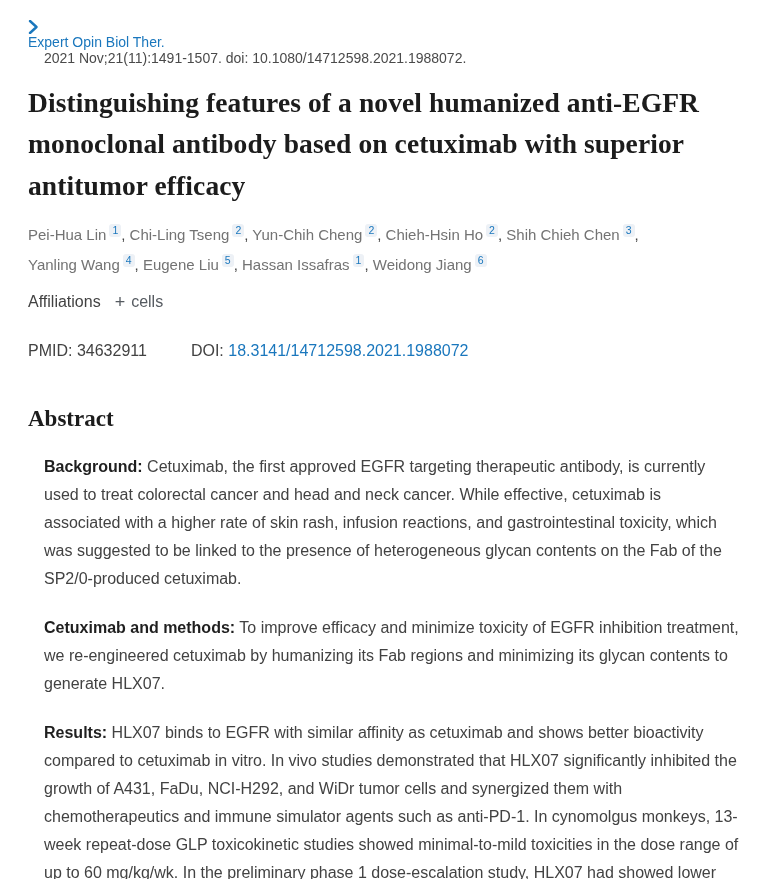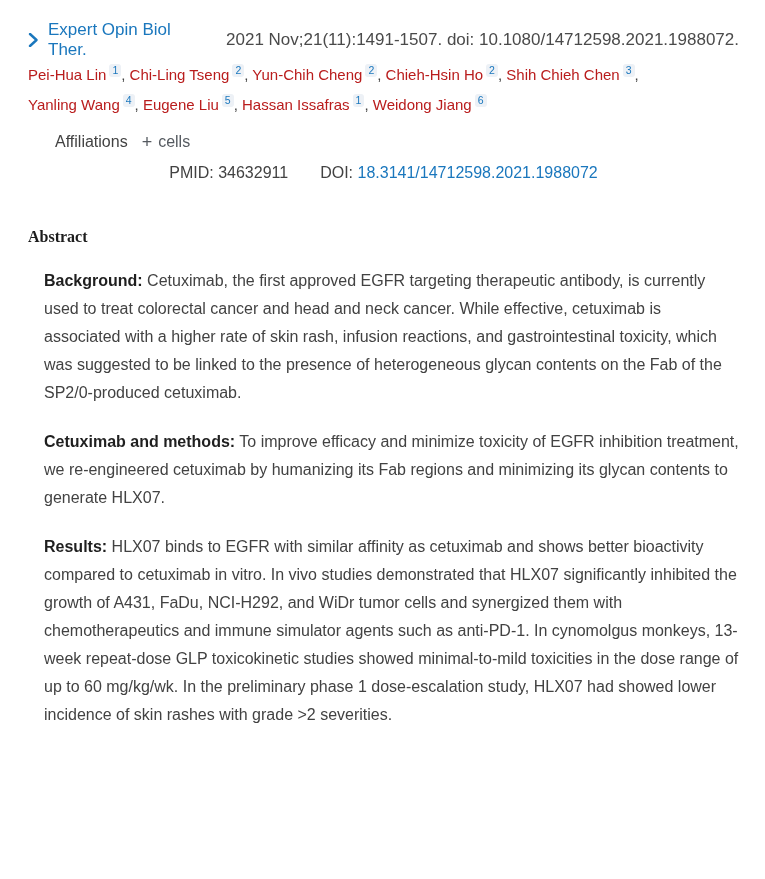--- a/index.html
+++ b/index.html
@@ -1,82 +1,83 @@
 <!DOCTYPE html>
 <html><head>
 <meta charset="utf-8">
 <style>
   html, body { margin: 0; padding: 0; background: #ffffff; }
   body { width: 765px; font-family: "Liberation Sans", sans-serif; color: #424242; }
   .page { padding: 16px 26px 20px 28px; }
 
   
-  .citation-row { display: flex; align-items: center; font-size: 17px; color: #4a4a4a; margin-top: 4px; }
+  .citation-row { display: flex; align-items: flex-start; font-size: 14px; color: #4a4a4a; margin-top: 4px; flex-direction: column; }
   .chev { display: inline-flex; margin-right: 9px; }
   .journal-link { color: #1a77bd; text-decoration: none; cursor: pointer; }
   .citation-rest { color: #4a4a4a; margin-left: 12px; white-space: pre; }
 
   
   .title {
     font-family: "Liberation Serif", serif;
     font-weight: 600;
     font-size: 27.5px;
     line-height: 1.5;
     color: #1c1c1c;
     margin: 16px 0 14px 0;
     letter-spacing: 0.1px;
   }
 
   
   .authors { font-size: 15px; line-height: 30px; color: #424242; max-width: 640px; }
-  .author-link { color: #b91c1c; text-decoration: none; cursor: pointer; }
+  .author-link { color: #737373; text-decoration: none; cursor: pointer; }
   .affil-sup {
     display: inline-block; vertical-align: super;
     font-size: 10.5px; line-height: 13px; color: #1a77bd;
     background: #edf1f6; border-radius: 3px; padding: 0 3px; margin-left: 3px;
   }
   .author-sep { color: #424242; }
 
   
-  .affil-row { display: flex; align-items: center; font-size: 16px; color: #424242; margin-top: 13px; margin-left: 27px; }
+  .affil-row { display: flex; align-items: center; font-size: 16px; color: #424242; margin-top: 13px; }
   .expand-btn {
     display: inline-flex; align-items: center; gap: 6px;
     background: none; border: none; padding: 0; margin-left: 14px;
     font-family: "Liberation Sans", sans-serif; font-size: 16px; color: #555a60; cursor: pointer;
   }
   .plus-icon { font-size: 18px; line-height: 16px; color: #555a60; }
 
   
-  .ids-row { display: flex; gap: 32px; font-size: 16px; color: #424242; margin-top: 13px; justify-content: center; }
+  .ids-row { display: flex; gap: 44px; font-size: 16px; color: #424242; margin-top: 31px; }
   .doi-link { color: #1a77bd; text-decoration: none; cursor: pointer; }
 
   
   .abstract-heading {
     font-family: "Liberation Serif", serif;
-    font-weight: 600; font-size: 16px; color: #1c1c1c;
+    font-weight: 600; font-size: 23px; color: #1c1c1c;
     margin: 46px 0 4px 0;
   }
   .abstract-body p { font-size: 16px; line-height: 28px; color: #424242; margin: 21px 0 0 16px; max-width: 712px; }
   .abstract-body p b { color: #1f1f1f; }
 </style>
 </head>
 <body>
 
 <div class="page">
 
   <div class="citation-row">
     <span class="chev">
       <svg width="11" height="14" viewBox="0 0 11 14" aria-hidden="true">
         <path d="M2 1 L8.5 7 L2 13" fill="none" stroke="#1a77bd" stroke-width="2.4" stroke-linecap="round" stroke-linejoin="round"></path>
       </svg>
     </span>
     <a class="journal-link">Expert Opin Biol Ther.</a>
       <span class="citation-rest"> 2021 Nov;21(11):1491-1507. doi: 10.1080/14712598.2021.1988072.</span>
   </div>
 
+  <h1 class="title">Distinguishing features of a novel humanized anti-EGFR monoclonal antibody based on cetuximab with superior antitumor efficacy</h1>
 
   <div class="authors"><a class="author-link">Pei-Hua Lin</a><span class="affil-sup">1</span><span class="author-sep">, </span><a class="author-link">Chi-Ling Tseng</a><span class="affil-sup">2</span><span class="author-sep">, </span><a class="author-link">Yun-Chih Cheng</a><span class="affil-sup">2</span><span class="author-sep">, </span><a class="author-link">Chieh-Hsin Ho</a><span class="affil-sup">2</span><span class="author-sep">, </span><a class="author-link">Shih Chieh Chen</a><span class="affil-sup">3</span><span class="author-sep">, </span><a class="author-link">Yanling Wang</a><span class="affil-sup">4</span><span class="author-sep">, </span><a class="author-link">Eugene Liu</a><span class="affil-sup">5</span><span class="author-sep">, </span><a class="author-link">Hassan Issafras</a><span class="affil-sup">1</span><span class="author-sep">, </span><a class="author-link">Weidong Jiang</a><span class="affil-sup">6</span></div>
 
   <div class="affil-row">
     <span>Affiliations</span>
     <button class="expand-btn">
       <span class="plus-icon">+</span>
       <span>cells</span>
     </button>
   </div>

